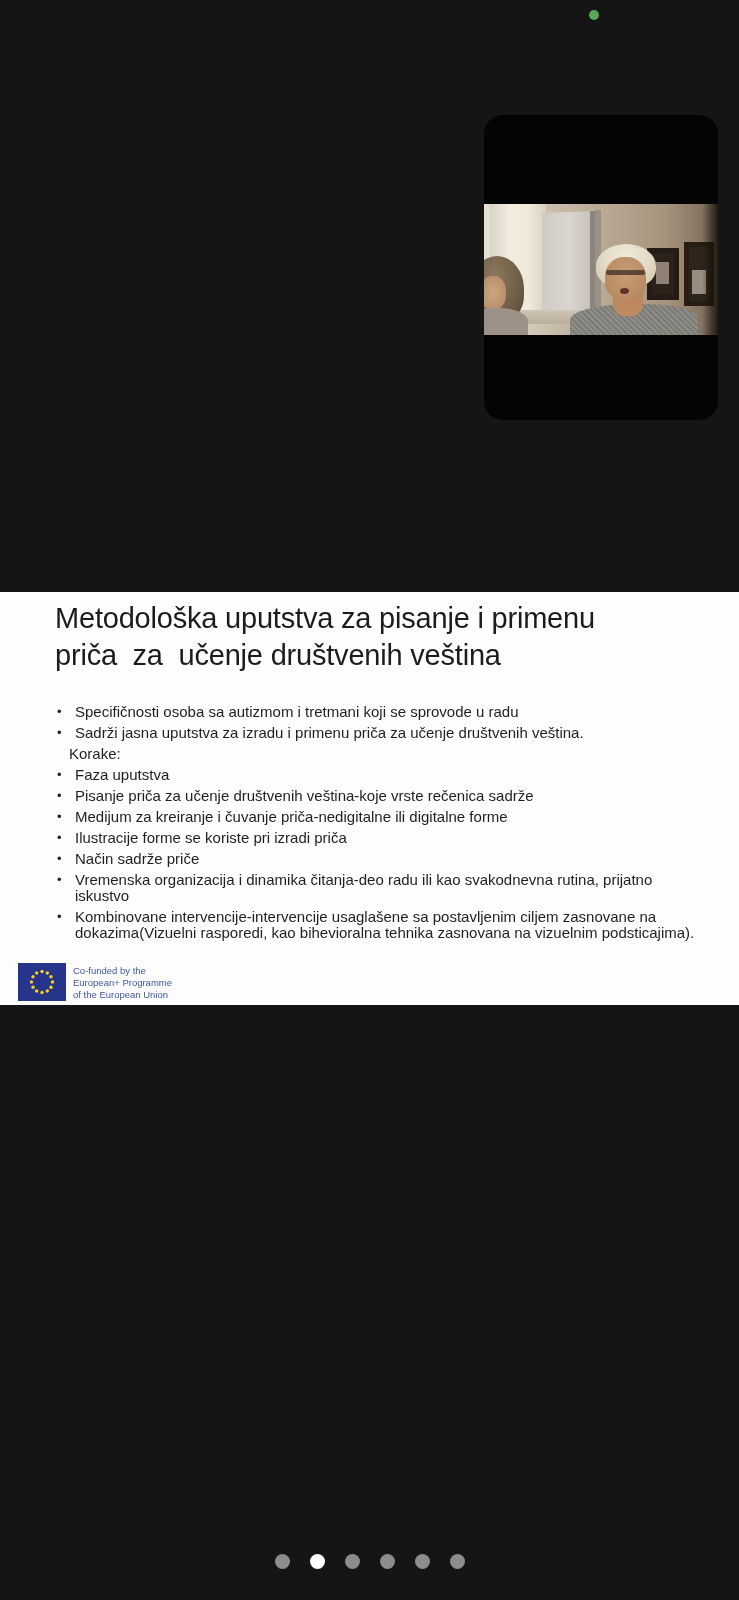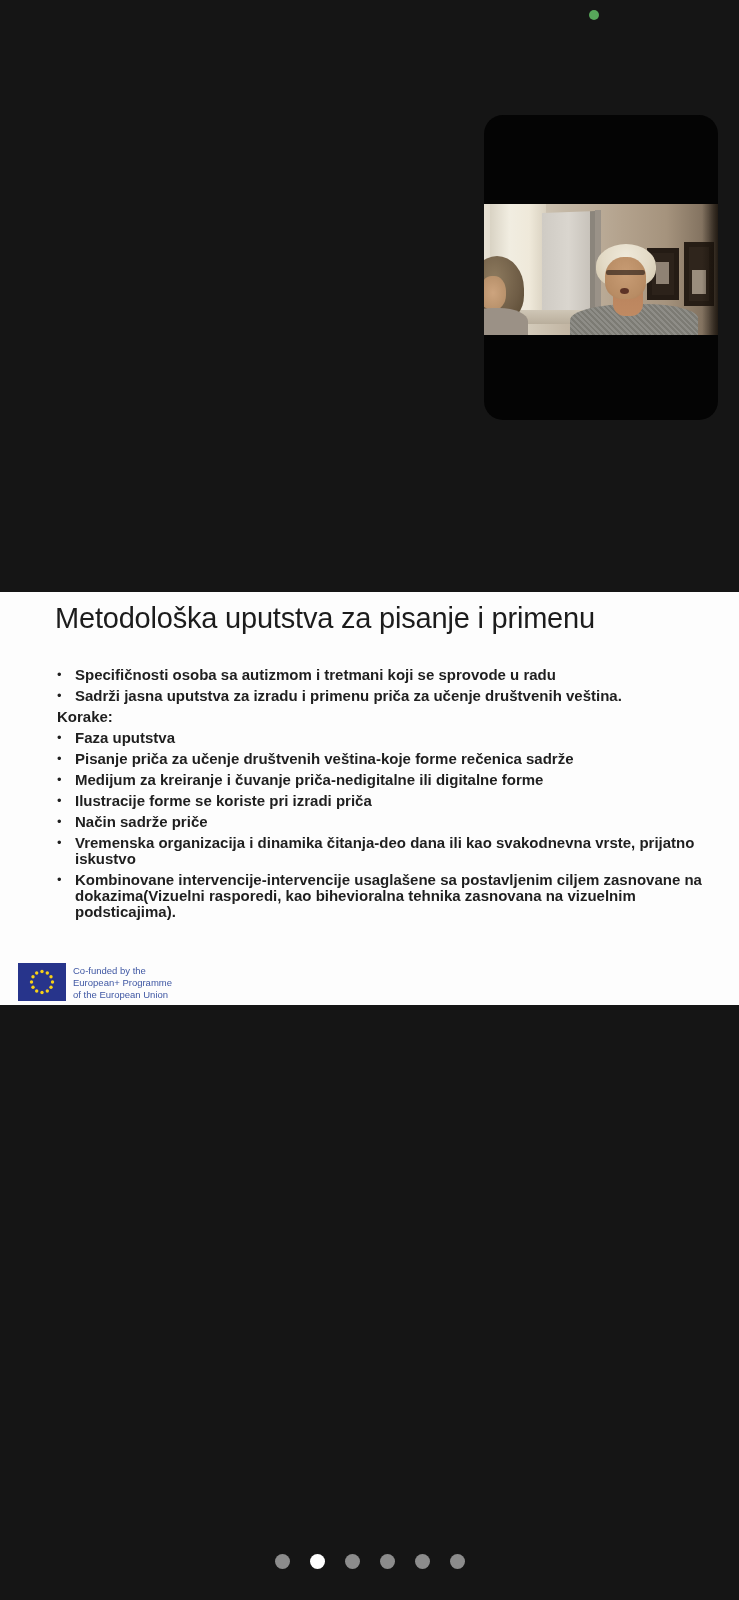--- a/index.html
+++ b/index.html
@@ -51,22 +51,22 @@
   .woman-mouth{position:absolute;left:136px;top:84px;width:9px;height:6px;border-radius:50%;background:#5d3326;}
   .right-vignette{position:absolute;right:0;top:0;width:16px;height:131px;background:linear-gradient(90deg,rgba(0,0,0,0),rgba(20,14,8,.8));}
   
   .slide{position:absolute;left:0;top:592px;width:739px;height:413px;background:#fdfdfd;color:#1e1e1e;}
   .slide-title{margin:8px 0 0 55px;width:660px;font-size:29px;line-height:37px;
     letter-spacing:-0.2px;color:#1c1c1c;font-weight:400;}
   .slide-title div{white-space:pre-wrap;}
   .bullets{margin:30px 0 0 57px;width:648px;font-size:15px;line-height:16px;color:#1f1f1f;}
   .b-row{display:flex;margin-bottom:5px;}
   .b-marker{width:18px;flex:0 0 18px;font-size:13px;line-height:16px;}
-  .b-text{flex:1;font-weight:bold;}
-  .b-noindent{margin-left:0;}
+  .b-text{flex:1;}
+  .b-noindent{margin-left:12px;}
   
   .eu{position:absolute;left:18px;top:371px;display:flex;align-items:center;}
   .eu-flag{width:48px;height:38px;display:block;}
   .eu-text{margin-left:7px;padding-top:2px;font-size:9.5px;line-height:12px;color:#3f57a3;}
   
   .dots{position:absolute;left:0;top:1554px;width:739px;display:flex;justify-content:center;gap:20px;}
   .dot{width:15px;height:15px;border-radius:50%;background:#8c8c8c;}
   .dot.active{background:#ffffff;}
 </style>
 </head>
@@ -95,57 +95,58 @@
       <div class="woman-face"></div>
       <div class="woman-glasses"></div>
       <div class="woman-mouth"></div>
       <div class="right-vignette"></div>
     </div>
   </div>
 
   <div class="slide">
     <div class="slide-title">
       <div>Metodološka uputstva za pisanje i primenu</div>
+      <div>priča  za  učenje društvenih veština</div>
     </div>
 
     <div class="bullets">
       <div class="b-row">
         <span class="b-marker">•</span>
         <span class="b-text">Specifičnosti osoba sa autizmom i tretmani koji se sprovode u radu</span>
       </div>
       <div class="b-row">
         <span class="b-marker">•</span>
         <span class="b-text">Sadrži jasna uputstva za izradu i primenu priča za učenje društvenih veština.</span>
       </div>
       <div class="b-row">
         <span class="b-text b-noindent">Korake:</span>
       </div>
       <div class="b-row">
         <span class="b-marker">•</span>
         <span class="b-text">Faza uputstva</span>
       </div>
       <div class="b-row">
         <span class="b-marker">•</span>
-        <span class="b-text">Pisanje priča za učenje društvenih veština-koje forme rečenica sadrže</span>
+        <span class="b-text">Pisanje priča za učenje društvenih veština-koje vrste rečenica sadrže</span>
       </div>
       <div class="b-row">
         <span class="b-marker">•</span>
         <span class="b-text">Medijum za kreiranje i čuvanje priča-nedigitalne ili digitalne forme</span>
       </div>
       <div class="b-row">
         <span class="b-marker">•</span>
         <span class="b-text">Ilustracije forme se koriste pri izradi priča</span>
       </div>
       <div class="b-row">
         <span class="b-marker">•</span>
         <span class="b-text">Način sadrže priče</span>
       </div>
       <div class="b-row">
         <span class="b-marker">•</span>
-        <span class="b-text">Vremenska organizacija i dinamika čitanja-deo dana ili kao svakodnevna vrste, prijatno iskustvo</span>
+        <span class="b-text">Vremenska organizacija i dinamika čitanja-deo radu ili kao svakodnevna rutina, prijatno iskustvo</span>
       </div>
       <div class="b-row">
         <span class="b-marker">•</span>
         <span class="b-text">Kombinovane intervencije-intervencije usaglašene sa postavljenim ciljem zasnovane na dokazima(Vizuelni rasporedi, kao bihevioralna tehnika zasnovana na vizuelnim podsticajima).</span>
       </div>
     </div>
 
     <div class="eu">
       <svg class="eu-flag" viewBox="0 0 48 38" xmlns="http://www.w3.org/2000/svg">
         <rect x="0" y="0" width="48" height="38" fill="#27348b"></rect>

